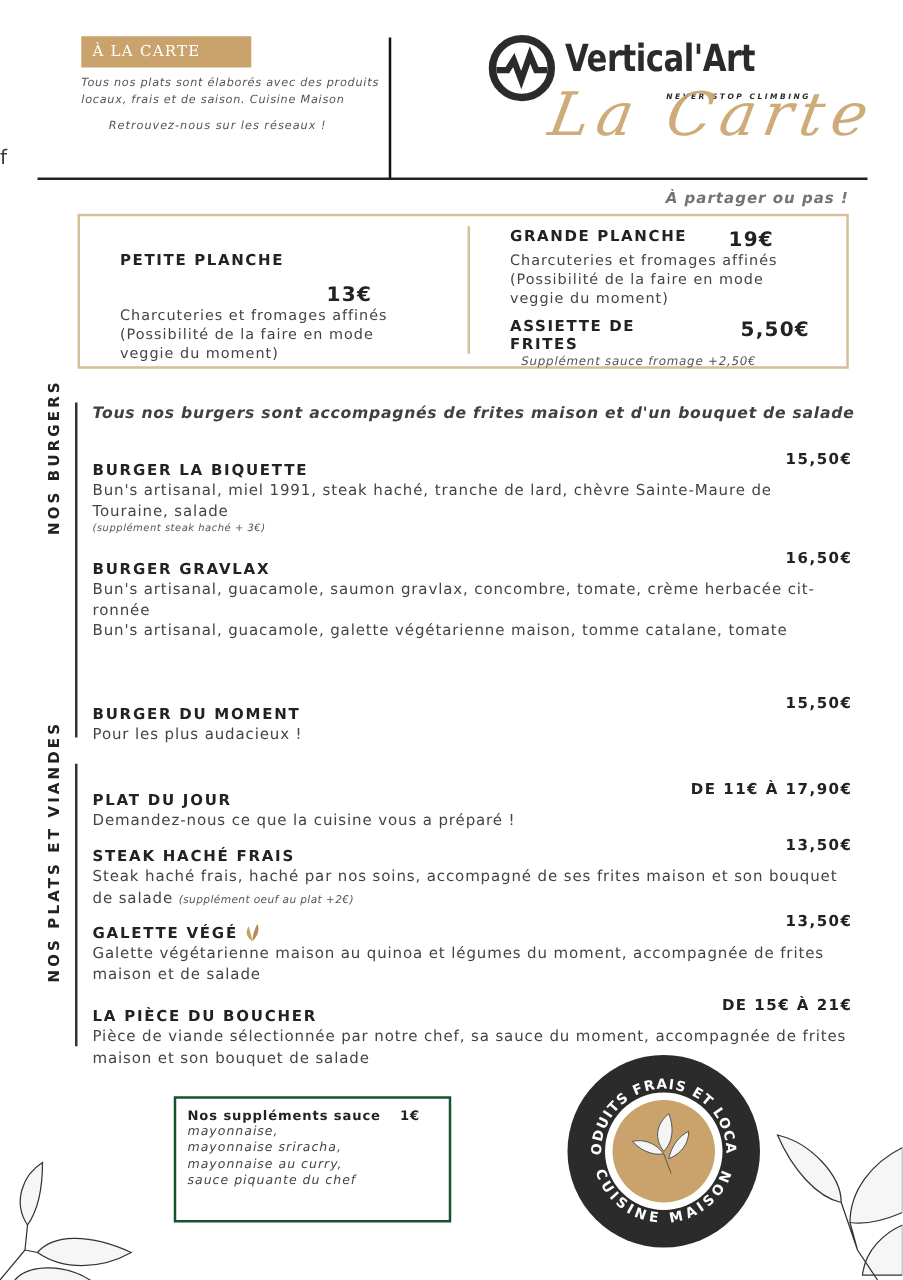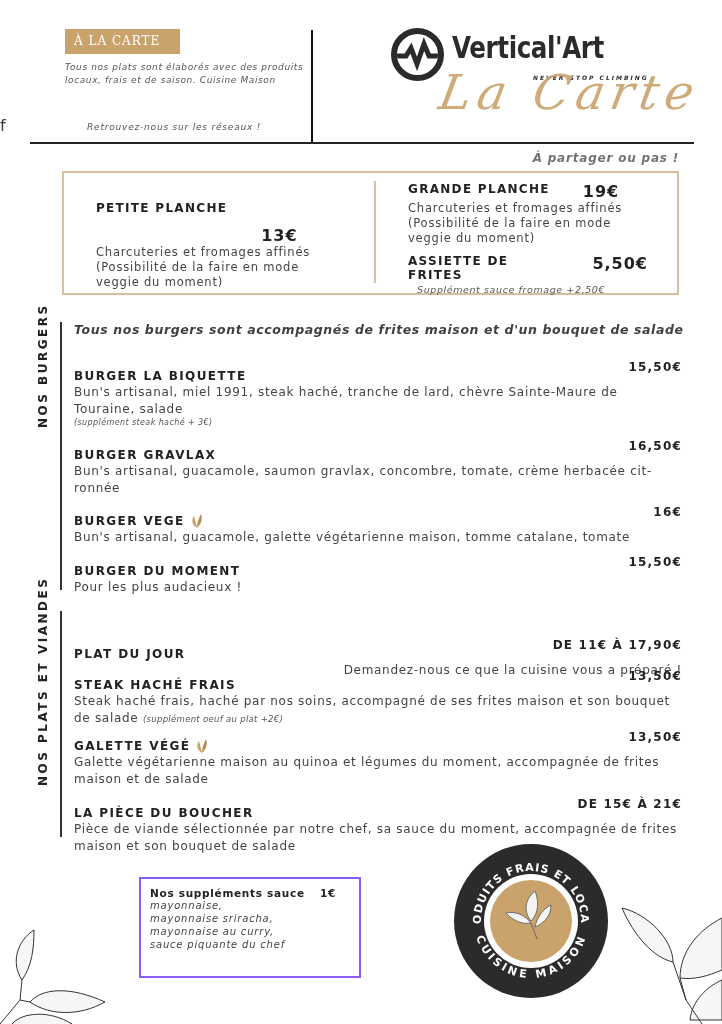--- a/index.html
+++ b/index.html
@@ -3,31 +3,31 @@
 <meta charset="utf-8">
 <style>
   * { box-sizing: border-box; margin: 0; padding: 0; }
   html, body { width: 722px; height: 1024px; background: #ffffff; overflow: hidden; }
   body { position: relative; font-family: "DejaVu Sans", sans-serif; color: #3a3a3a; }
 
   .abs { position: absolute; }
 
   
   .badge-carte {
-    left: 65px; top: 29px; width: 115px; height: 25px;
+    left: 65px; top: 29px; width: 136px; height: 25px;
     background: #c9a36b; color: #fff;
     font-family: "DejaVu Serif", serif; font-size: 12px; letter-spacing: 1px;
     padding: 5px 0 0 9px;
   }
   .intro {
     left: 65px; top: 61px; width: 250px;
     font-size: 9px; font-style: italic; letter-spacing: 0.6px; line-height: 12.5px; color: #555;
   }
   .social-text {
-    left: 87px; top: 96px; font-size: 9px; font-style: italic; letter-spacing: 0.8px; color: #555; margin-top: 26px;
+    left: 87px; top: 96px; font-size: 9px; font-style: italic; letter-spacing: 0.8px; color: #555;
   }
   .social { top: 116px; display: flex; align-items: center; }
 
   .vline-top { left: 311px; top: 30px; width: 2px; height: 113px; background: #111; }
   .hline-top { left: 30px; top: 142px; width: 664px; height: 2px; background: #222; }
 
   .logo-circle { left: 391px; top: 28px; width: 53px; height: 53px; border: 6px solid #2b2b2b; border-radius: 50%; overflow: hidden; }
   .logo-text { left: 452px; top: 30px; font-family: "DejaVu Sans", sans-serif; font-weight: bold; font-size: 30px; color: #2b2b2b; letter-spacing: -0.5px; transform: scaleX(0.82); transform-origin: left; }
   .logo-tag { left: 533px; top: 74px; font-size: 6px; font-weight: bold; font-style: italic; letter-spacing: 2px; color: #2b2b2b; }
   .script-title { left: 440px; top: 64px; font-family: "DejaVu Serif", serif; font-style: italic; font-size: 48px; color: #c9a36b; font-weight: 200; transform: skewX(-10deg); letter-spacing: 6px; opacity: 0.9; }
@@ -55,21 +55,21 @@
   .menu-item { position: absolute; left: 74px; width: 608px; }
   .mi-head { display: flex; justify-content: space-between; align-items: center; }
   .mi-name { font-weight: bold; font-size: 12px; letter-spacing: 1.4px; color: #222; display: flex; align-items: center; gap: 6px; margin-top: 19px; }
   .mi-price { font-weight: bold; font-size: 12px; letter-spacing: 1.2px; color: #222; }
   .mi-desc { font-size: 12px; letter-spacing: 0.7px; line-height: 17px; color: #444; margin-top: 1px; }
   .mi-note { font-size: 8px; font-style: italic; letter-spacing: 0.4px; color: #555; line-height: 10px; }
   .mi-inline-note { font-size: 8.5px; font-style: italic; letter-spacing: 0.3px; color: #555; }
   .leaf { width: 12px; height: 14px; display: inline-block; }
 
   
-  .sauce-box { left: 139px; top: 877px; width: 222px; height: 101px; border: 2px solid #8b5cf6; padding: 8px 9px; }
+  .sauce-box { left: 139px; top: 877px; width: 222px; height: 101px; border: 2px solid #14532d; padding: 8px 9px; }
   .sauce-head { display: flex; justify-content: space-between; font-weight: bold; font-size: 10.5px; letter-spacing: 0.7px; color: #222; padding-right: 14px; }
   .sauce-line { font-size: 10px; font-style: italic; letter-spacing: 0.8px; color: #444; line-height: 13px; }
 
   
   .stamp { left: 453px; top: 843px; width: 156px; height: 156px; }
 
   .leaves-left { left: 0; top: 900px; width: 110px; height: 124px; }
   .leaves-right { left: 618px; top: 900px; width: 104px; height: 124px; }
 </style>
 </head>
@@ -138,45 +138,35 @@
 
 <div class="menu-item" style="top:429px;">
   <div class="mi-head">
     <span class="mi-name">BURGER GRAVLAX</span>
     <span class="mi-price">16,50€</span>
   </div>
   <div class="mi-desc">Bun's artisanal, guacamole, saumon gravlax, concombre, tomate, crème herbacée cit-ronnée</div>
 </div>
 
 <div class="menu-item" style="top:495px;">
-  <div class="mi-head">
-    <span class="mi-name">
-      <span>BURGER VEGE</span>
-      <svg class="leaf" viewBox="0 0 12 14">
-        <path d="M6 14 C1 11 0 6 3 2 C4 6 5 9 6 14 Z" fill="#c9a36b"></path>
-        <path d="M6 14 C10 10 12 5 10 0 C8 4 6 8 6 14 Z" fill="#b88d52"></path>
-      </svg>
-    </span>
-    <span class="mi-price">16€</span>
-  </div>
   <div class="mi-desc">Bun's artisanal, guacamole, galette végétarienne maison, tomme catalane, tomate</div>
 </div>
 
 <div class="menu-item" style="top:545px;">
   <div class="mi-head">
     <span class="mi-name">BURGER DU MOMENT</span>
     <span class="mi-price">15,50€</span>
   </div>
   <div class="mi-desc">Pour les plus audacieux !</div>
 </div>
 
 <div class="abs section-label" style="left:36px; top:786px;">NOS PLATS ET VIANDES</div>
 <div class="abs section-vline" style="left:60px; top:611px; height:226px;"></div>
 
-<div class="menu-item" style="top:628px;text-align:right;">
+<div class="menu-item" style="top:614px;">
   <div class="mi-head">
     <span class="mi-name">PLAT DU JOUR</span>
     <span class="mi-price">DE 11€ À 17,90€</span>
   </div>
   <div class="mi-desc">Demandez-nous ce que la cuisine vous a préparé !</div>
 </div>
 
 <div class="menu-item" style="top:659px;">
   <div class="mi-head">
     <span class="mi-name">STEAK HACHÉ FRAIS</span>

